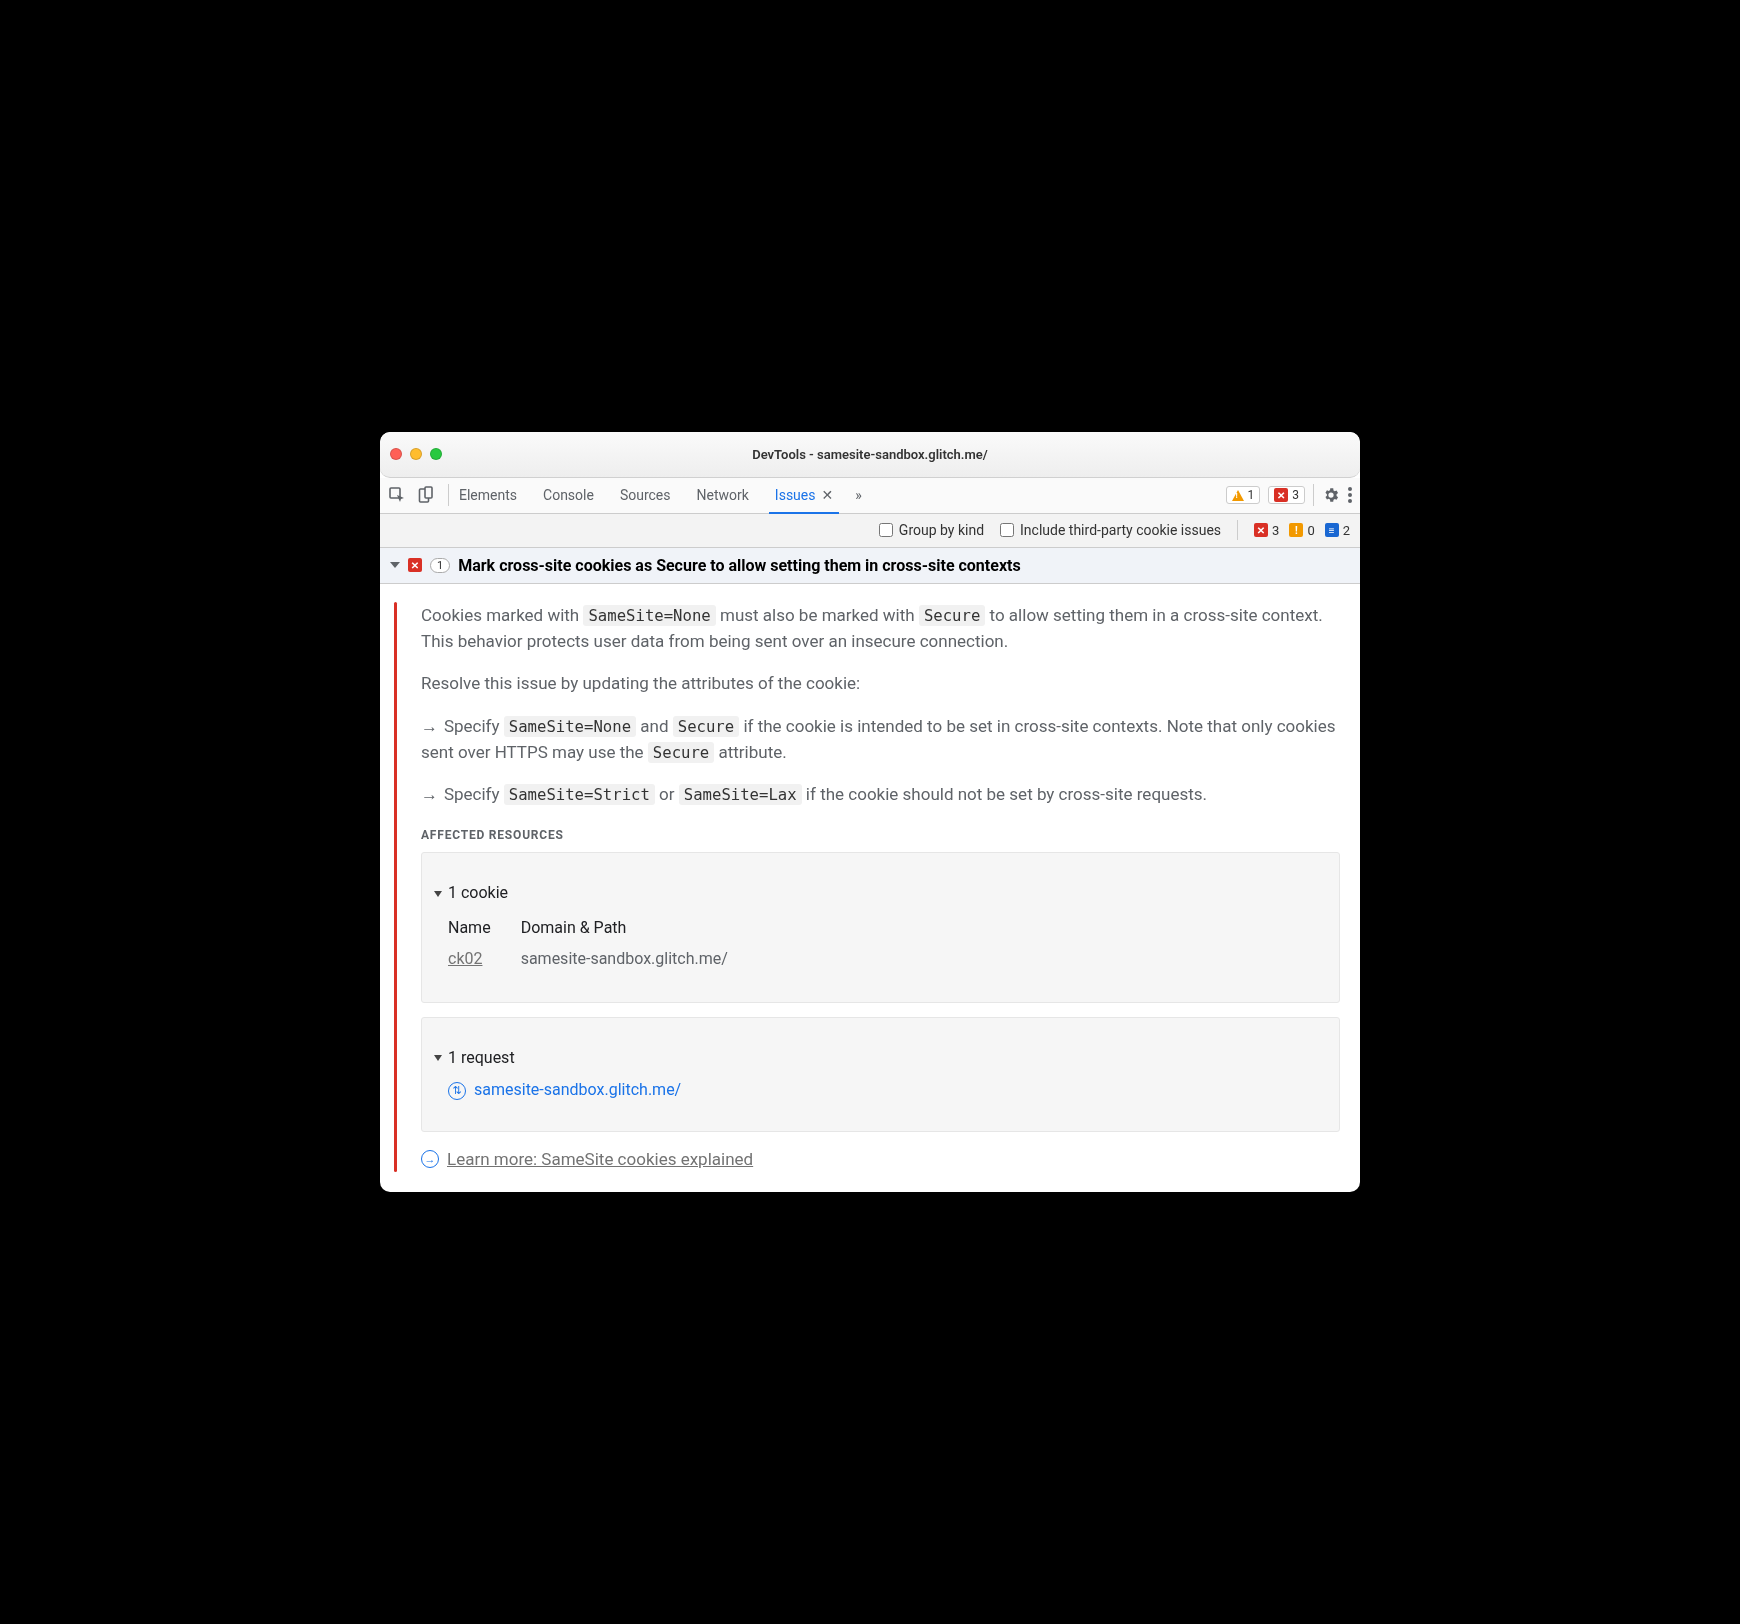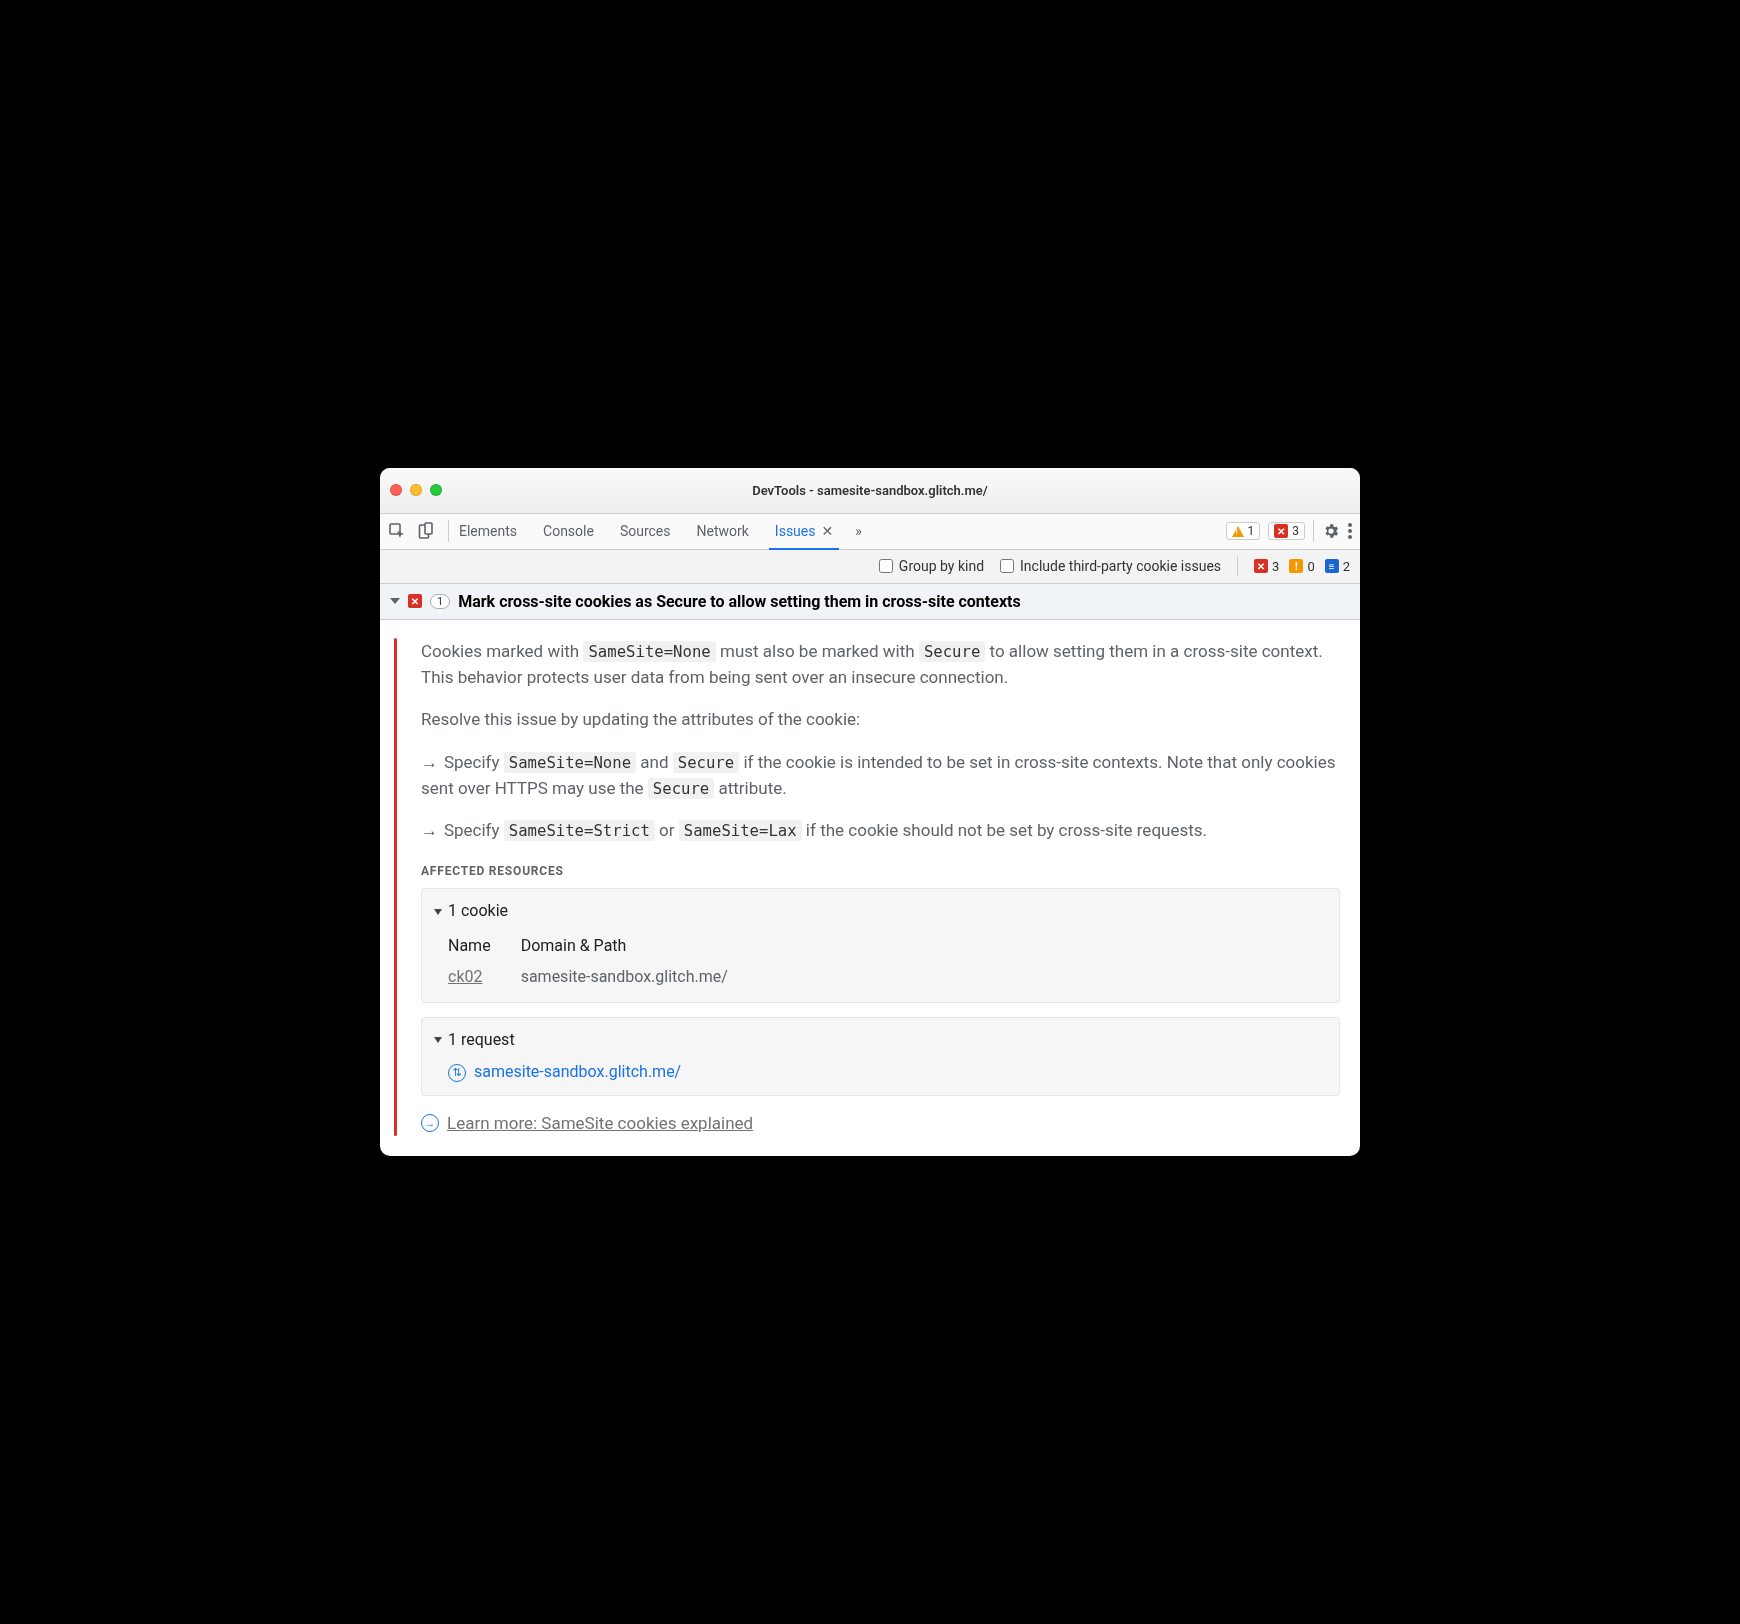--- a/index.html
+++ b/index.html
@@ -22,20 +22,21 @@
     flex-direction: column;
   }
   .titlebar {
     height: 46px;
     background: linear-gradient(#fafafa, #eeeeee);
     border-bottom: 1px solid #d0d0d0;
     display: flex;
     align-items: center;
     padding: 0 10px;
     position: relative;
+    border-radius: 10px;
   }
   .traffic { display: flex; gap: 8px; }
   .traffic .dot {
     width: 12px; height: 12px; border-radius: 50%;
     border: 0.5px solid rgba(0,0,0,0.15);
   }
   .dot.red { background: #ff5f56; }
   .dot.yellow { background: #ffbd2e; }
   .dot.green { background: #27c93f; }
   .title {
@@ -110,21 +111,21 @@
     font-family: ui-monospace, SFMono-Regular, Menlo, Monaco, monospace;
     background: #f1f1f1; padding: 1px 5px; border-radius: 3px; font-size: 0.92em; color:#333;
   }
   .arrow { display:inline-block; width: 1.1em; }
   .section-label {
     font-size: 12px; letter-spacing: 0.8px; font-weight: 700; color: #5f6368;
     text-transform: uppercase; margin: 18px 0 8px;
   }
   .resource-box {
     background: #f6f6f6; border: 1px solid #e6e6e6; border-radius: 3px;
-    padding: 10px 12px; margin-bottom: 14px;
+    padding: 28px 12px; margin-bottom: 14px;
   }
   .res-head { display:flex; align-items:center; gap:6px; font-size:16px; color:#202124; margin-bottom:8px; cursor:pointer;}
   .caret2 { width:0;height:0;border-left:4px solid transparent;border-right:4px solid transparent;border-top:6px solid #444;}
   table.cookie { border-collapse: collapse; margin-left: 14px; font-size: 16px;}
   table.cookie th { text-align:left; font-weight:400; color:#202124; padding: 2px 30px 4px 0;}
   table.cookie td { padding: 2px 30px 2px 0; color:#5f6368;}
   .link { color: #737373; text-decoration: underline; cursor:pointer;}
   .req-link { display:flex; align-items:center; gap:8px; margin-left:14px; color:#1a73e8; font-size:16px;}
   .learn { display:flex; align-items:center; gap:8px; margin-top:14px; color:#1a73e8; font-size:17px;}
   .circ-arrow, .circ-ud {

